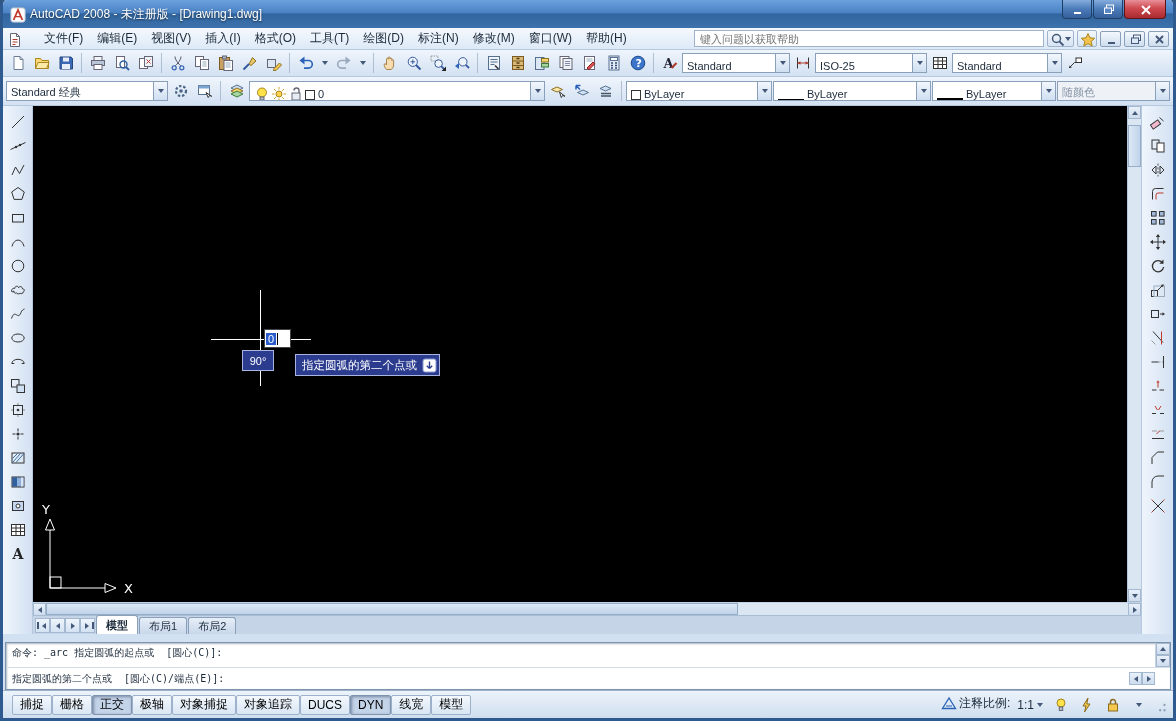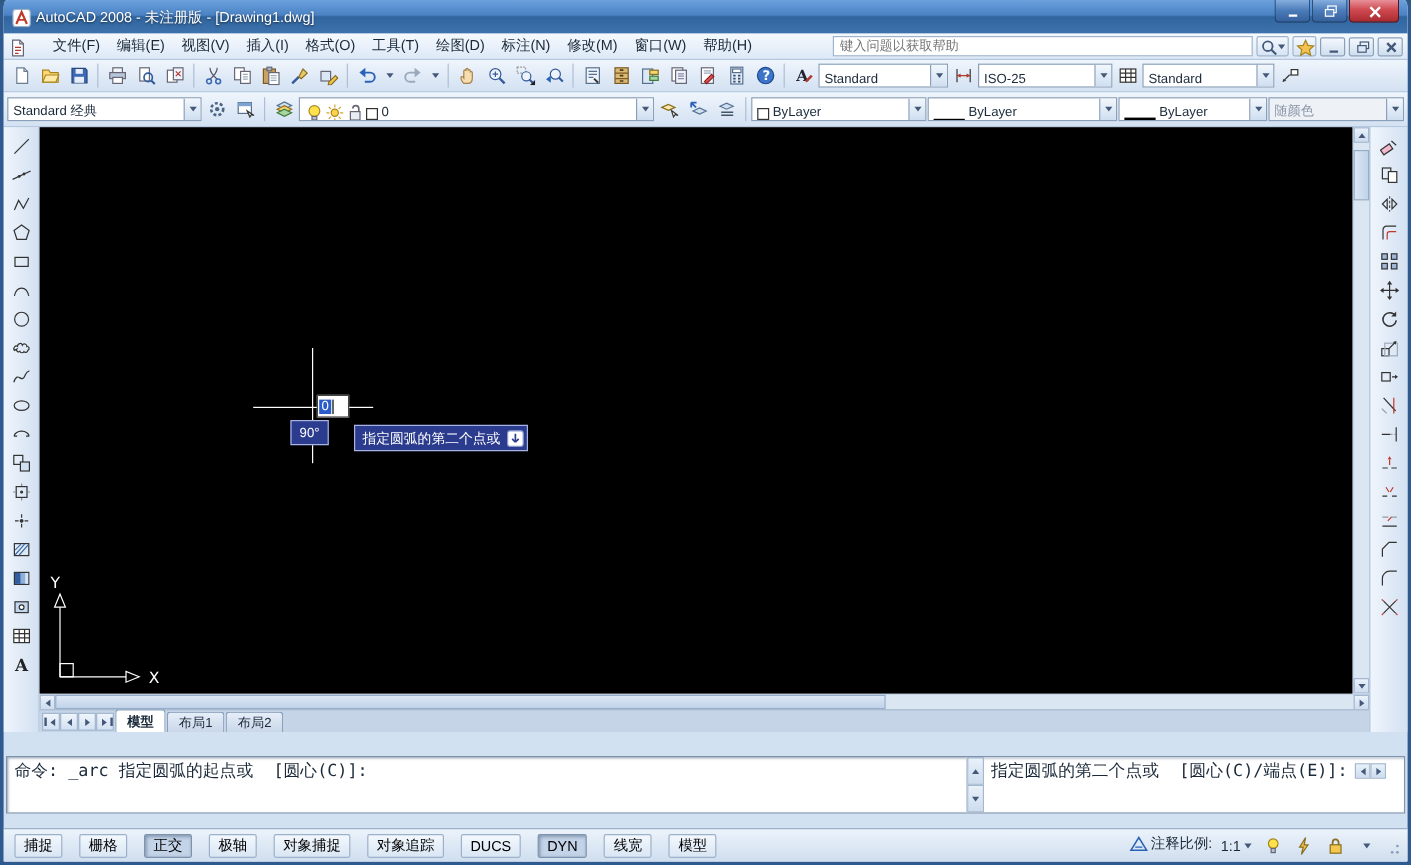--- a/index.html
+++ b/index.html
@@ -79,32 +79,32 @@
   
   .tabsrow{height:19px;flex:0 0 19px;background:#c6d4e7;border-top:1px solid #a8bcd2;display:flex;align-items:flex-end;padding-left:2px}
   .tabnav{width:15px;height:15px;margin:0 0 1px 0;background:linear-gradient(#eff5fc,#d3e1f2);border:1px solid #a4b8cf;display:flex;align-items:center;justify-content:center;padding:0}
   .navbar{width:2px;height:7px;background:#44597a}
   .tab{height:17px;padding:0 9px;font-size:11px;display:flex;align-items:center;background:linear-gradient(#e6eef8,#c9d7ea);border:1px solid #8aa0ba;border-bottom:none;margin-left:1px;border-radius:3px 3px 0 0;white-space:nowrap}
   .tab.active{background:#fff;font-weight:bold;height:19px}
   .tabfill{flex:1}
 
   
   .dock-gap{height:8px;flex:0 0 8px}
-  .cmdwin{height:48px;flex:0 0 48px;margin:12px 2px;background:#fff;border:1px solid #7e94ad;box-shadow:inset 1px 1px 2px rgba(70,90,115,.45);display:flex;font-family:"DejaVu Sans Mono","Liberation Mono",monospace;font-size:14px}
+  .cmdwin{height:48px;flex:0 0 48px;margin:0 2px;background:#fff;border:1px solid #7e94ad;box-shadow:inset 1px 1px 2px rgba(70,90,115,.45);display:flex;flex-direction:column;font-family:"DejaVu Sans Mono","Liberation Mono",monospace;font-size:10px}
   .cmd-history{flex:1;display:flex;min-height:0}
   .cmd-text{flex:1;padding:3px 6px;white-space:pre;overflow:hidden}
   .cmd-vscroll{width:15px;flex:0 0 15px;display:flex;flex-direction:column;border-left:1px solid #c6d2e0}
   .cmd-vscroll .sbtn{flex:1;width:100%;height:auto}
   .cmd-prompt{height:22px;flex:0 0 22px;border-top:1px solid #d4dce6;display:flex;align-items:center}
   .cmd-hbtns{display:flex;margin-right:15px}
 
   
   .statusbar{height:28px;flex:0 0 28px;background:linear-gradient(#ecf3fb,#cfdeee);border-top:1px solid #9db2ca;display:flex;align-items:center;padding:0 5px;gap:3px}
   .coords{width:198px;height:20px;flex:0 0 198px;background:linear-gradient(#dfe9f5,#f2f7fc);border:1px solid #9db2ca;box-shadow:inset 1px 1px 2px rgba(90,110,140,.45);display:flex;align-items:center;justify-content:center;font-size:12px;white-space:nowrap}
-  #toggles-box{display:flex;align-items:center;gap:14px;margin-left:4px}
+  #toggles-box{display:flex;align-items:center;gap:0;margin-left:4px}
   .stoggle{height:20px;padding:0 7px;font-size:12px;background:linear-gradient(#f3f8fd,#d9e6f4);border:1px solid #9db2ca;border-radius:2px;display:flex;align-items:center;white-space:nowrap}
   .stoggle.pressed{background:#c3d3e8;box-shadow:inset 1px 1px 3px rgba(60,80,110,.55);border-color:#7e94ad}
   .sb-right{margin-left:auto;display:flex;align-items:flex-start;gap:4px}
   .sb-text{font-size:12px;white-space:nowrap}
   .sb-scale{display:flex;align-items:center;gap:3px;padding:0 3px;height:20px}
   .sbtn-icon{width:22px;height:20px;border:1px solid transparent;background:transparent;display:flex;align-items:center;justify-content:center;padding:0}
   .grip{width:14px;height:20px;display:inline-block}
 </style>
 </head>
 <body>

